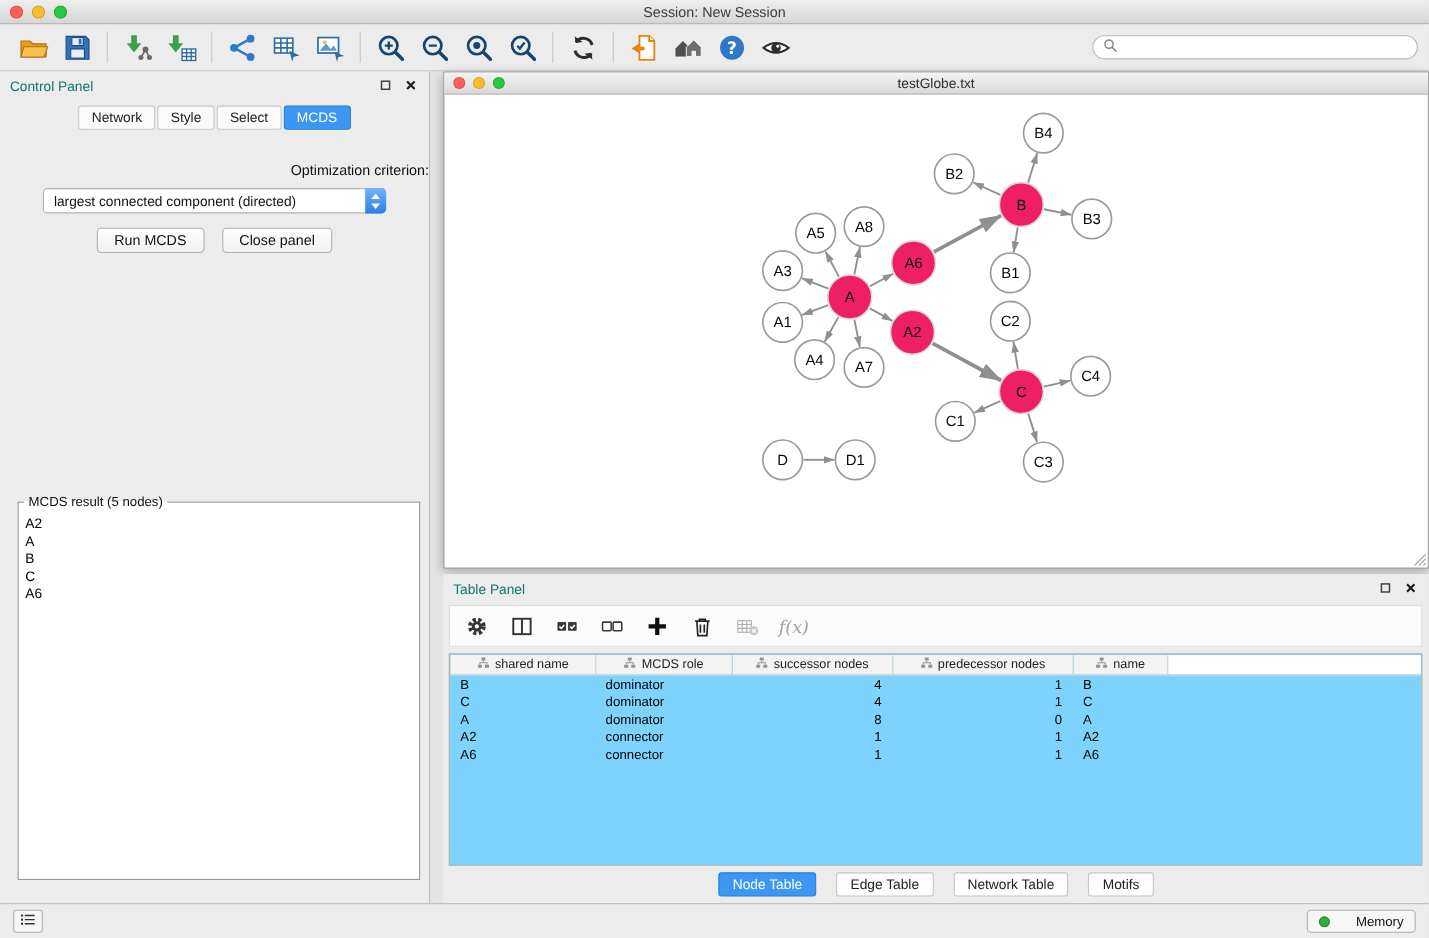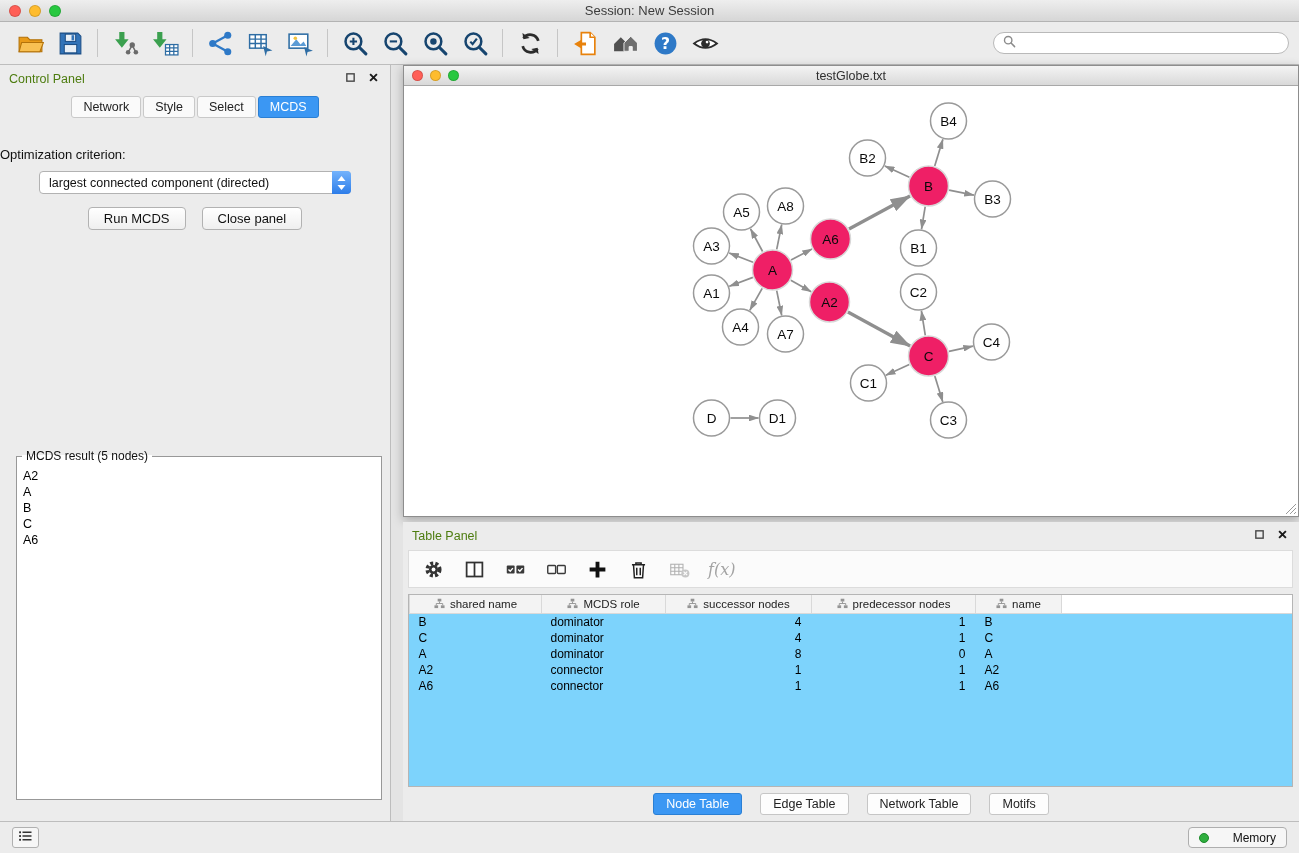--- a/index.html
+++ b/index.html
@@ -21,28 +21,28 @@
   .tb-btn .tb-ic svg{width:27px;height:27px;display:block;}
   .tb-sep{width:1px;height:28px;background:#c6c6c6;margin:0 7px;}
   .search{margin-left:auto;width:296px;height:22px;border:1px solid #b9b9b9;border-radius:11px;background:#fff;display:flex;align-items:center;padding:0 9px;gap:6px;}
   .search svg{width:13px;height:13px;}
   .search input{border:none;outline:none;flex:1;font-size:12px;background:transparent;font-family:"Liberation Sans",sans-serif;}
 
   .main{flex:1;display:flex;min-height:0;}
 
   
   .control-panel{width:391px;flex:0 0 391px;background:#ececec;border-right:1px solid #bdbdbd;position:relative;}
-  .panel-header{height:27px;display:flex;align-items:center;padding:0 9px;font-size:12.5px;color:#4d7c0f;}
+  .panel-header{height:27px;display:flex;align-items:center;padding:0 9px;font-size:12.5px;color:#0f766e;}
   .panel-header .sp{flex:1;}
   .ph-btn{width:16px;height:16px;display:flex;align-items:center;justify-content:center;background:none;border:none;cursor:pointer;margin-left:7px;padding:0;}
   .ph-btn svg{width:11px;height:11px;}
   .cp-tabs-row{padding:4px 0 9px;display:flex;justify-content:center;}
   .cp-tab{font-size:12.5px;padding:3px 11px;border:1px solid #c9c9c9;background:#fafafa;border-radius:3px;margin:0 1px;cursor:pointer;color:#222;}
   .cp-tab.active{background:var(--accent);border-color:#2a7fd4;color:#fff;}
-  .opt-label{text-align:left;margin-top:20px;font-size:13px;color:#111;}
+  .opt-label{text-align:right;margin-top:20px;font-size:13px;color:#111;}
   .dropdown{margin:9px auto 0;width:312px;height:23px;background:#fff;border:1px solid #b2b2b2;border-radius:4px;display:flex;align-items:center;position:relative;padding:0 24px 0 9px;font-size:12.5px;cursor:pointer;}
   .dropdown .val{white-space:nowrap;overflow:hidden;}
   .dd-btn{position:absolute;right:-1px;top:-1px;bottom:-1px;width:19px;border-radius:0 4px 4px 0;background:linear-gradient(#74b3fc,#2d7de9);display:flex;flex-direction:column;align-items:center;justify-content:center;gap:2px;}
   .dd-btn svg{width:9px;height:6px;display:block;}
   .cp-buttons{display:flex;justify-content:center;gap:16px;margin-top:13px;}
   .cp-btn{height:23px;padding:0 15px;background:linear-gradient(#ffffff,#efefef);border:1px solid #b2b2b2;border-radius:4px;font-size:13px;cursor:pointer;font-family:"Liberation Sans",sans-serif;color:#111;}
   .result-box{position:absolute;left:16px;width:366px;top:391px;bottom:21px;background:#fff;border:1px solid #989898;}
   .result-legend{position:absolute;top:-8px;left:5px;padding:0 4px;font-size:12px;color:#111;background:linear-gradient(180deg,#ececec 0 46%,#ffffff 46% 100%);}
   .result-list{padding:11px 6px 0 6px;}
   .result-item{font-size:12.5px;line-height:16px;color:#000;cursor:default;}

